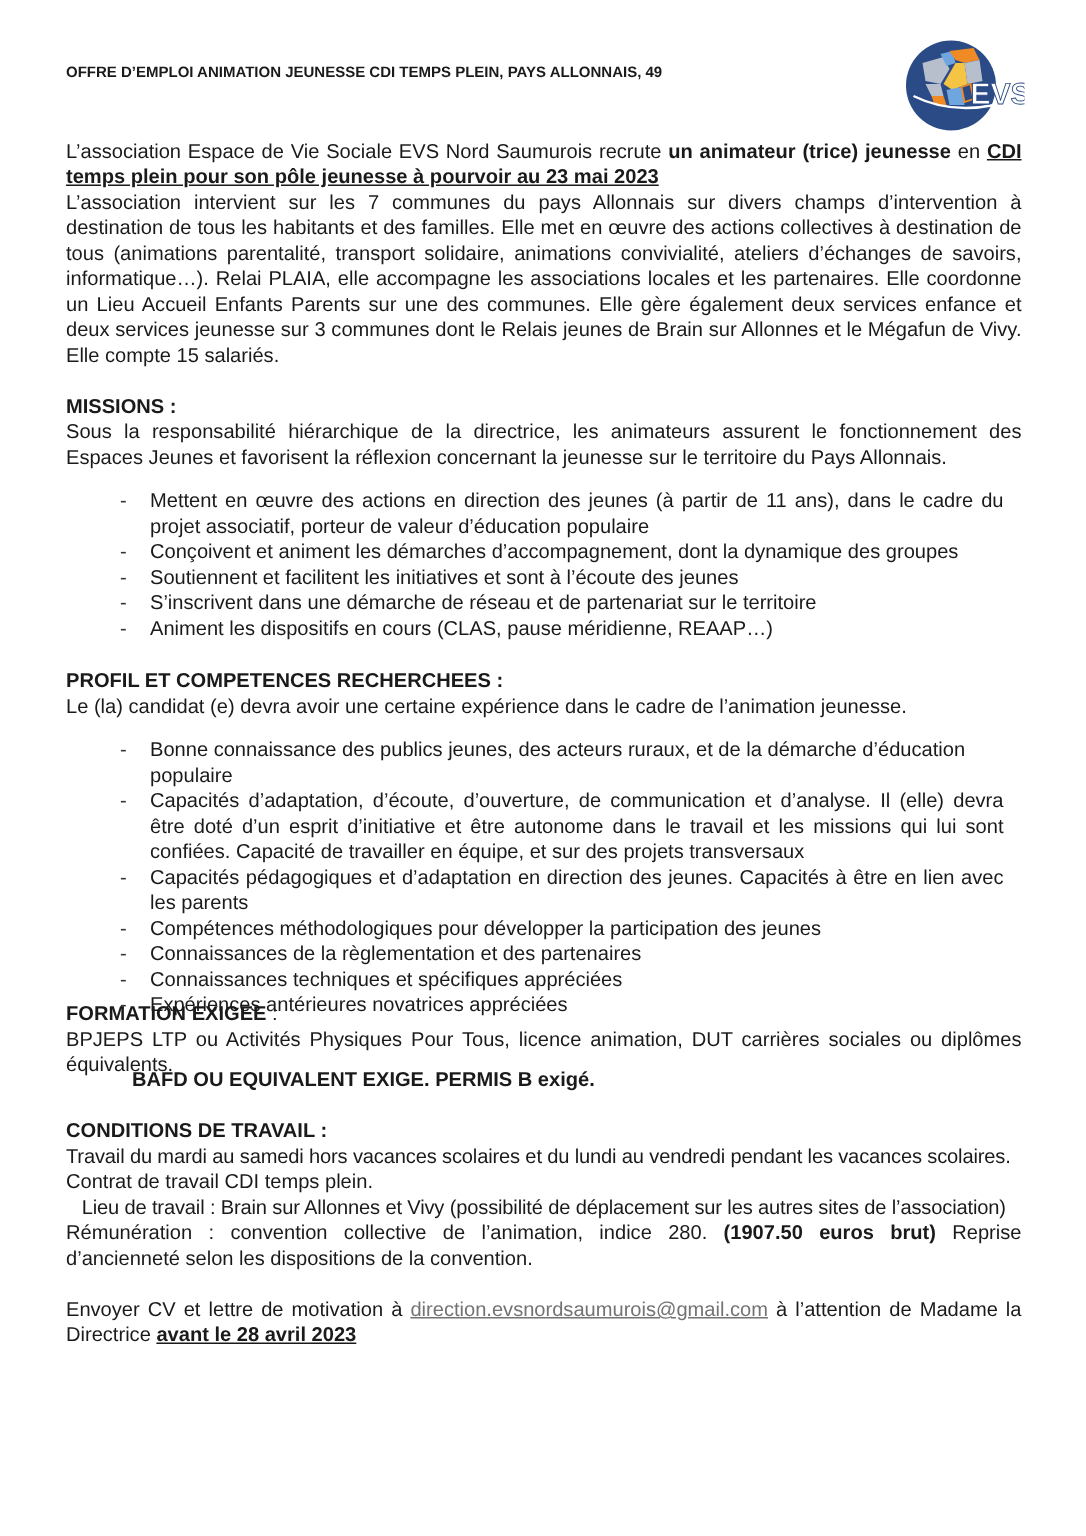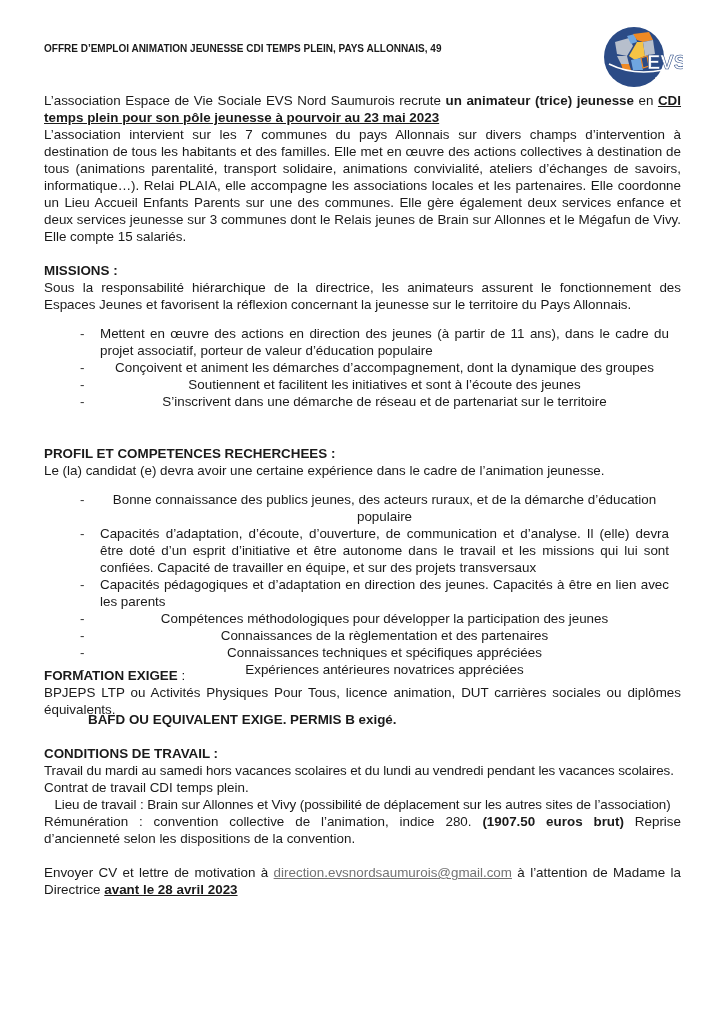--- a/index.html
+++ b/index.html
@@ -11,21 +11,21 @@
     .title {
       position: absolute; left: 44px; top: 40px;
       font-weight: bold; font-size: 10px; letter-spacing: 0;
     }
     .logo { position: absolute; left: 603px; top: 26px; width: 80px; height: 64px; }
     .block { position: absolute; left: 44px; width: 637px; text-align: justify; }
     .b { font-weight: bold; }
     .u { text-decoration: underline; }
     .heading { font-weight: bold; }
     ul.dash { list-style: none; margin: 12px; padding: 0; }
-    ul.dash li { position: relative; padding-left: 44px; text-align: center; }
+    ul.dash li { position: relative; padding-left: 44px; text-align: left; }
     ul.dash li.j { text-align: justify; }
     ul.dash li::before {
       content: "-"; position: absolute; left: 24px; top: 0; color: #333;
     }
     a.mail { color: #737373; text-decoration: underline; }
     p { margin: 0; }
   </style>
 </head>
 <body>
 
@@ -61,20 +61,21 @@
   </div>
 
   <div class="block" style="top:262px;">
     <p class="heading">MISSIONS :</p>
     <p>Sous la responsabilité hiérarchique de la directrice, les animateurs assurent le fonctionnement des Espaces Jeunes et favorisent la réflexion concernant la jeunesse sur le territoire du Pays Allonnais.</p>
     <ul class="dash">
       <li class="j">Mettent en œuvre des actions en direction des jeunes (à partir de 11 ans), dans le cadre du projet associatif, porteur de valeur d’éducation populaire</li>
       <li>Conçoivent et animent les démarches d’accompagnement, dont la dynamique des groupes</li>
       <li>Soutiennent et facilitent les initiatives et sont à l’écoute des jeunes</li>
       <li>S’inscrivent dans une démarche de réseau et de partenariat sur le territoire</li>
+      <li>Animent les dispositifs en cours (CLAS, pause méridienne, REAAP…)</li>
     </ul>
   </div>
 
   <div class="block" style="top:445px;">
     <p class="heading">PROFIL ET COMPETENCES RECHERCHEES :</p>
     <p>Le (la) candidat (e) devra avoir une certaine expérience dans le cadre de l’animation jeunesse.</p>
     <ul class="dash">
       <li>Bonne connaissance des publics jeunes, des acteurs ruraux, et de la démarche d’éducation populaire</li>
       <li class="j">Capacités d’adaptation, d’écoute, d’ouverture, de communication et d’analyse. Il (elle) devra être doté d’un esprit d’initiative et être autonome dans le travail et les missions qui lui sont confiées. Capacité de travailler en équipe, et sur des projets transversaux</li>
       <li class="j">Capacités pédagogiques et d’adaptation en direction des jeunes. Capacités à être en lien avec les parents</li>

